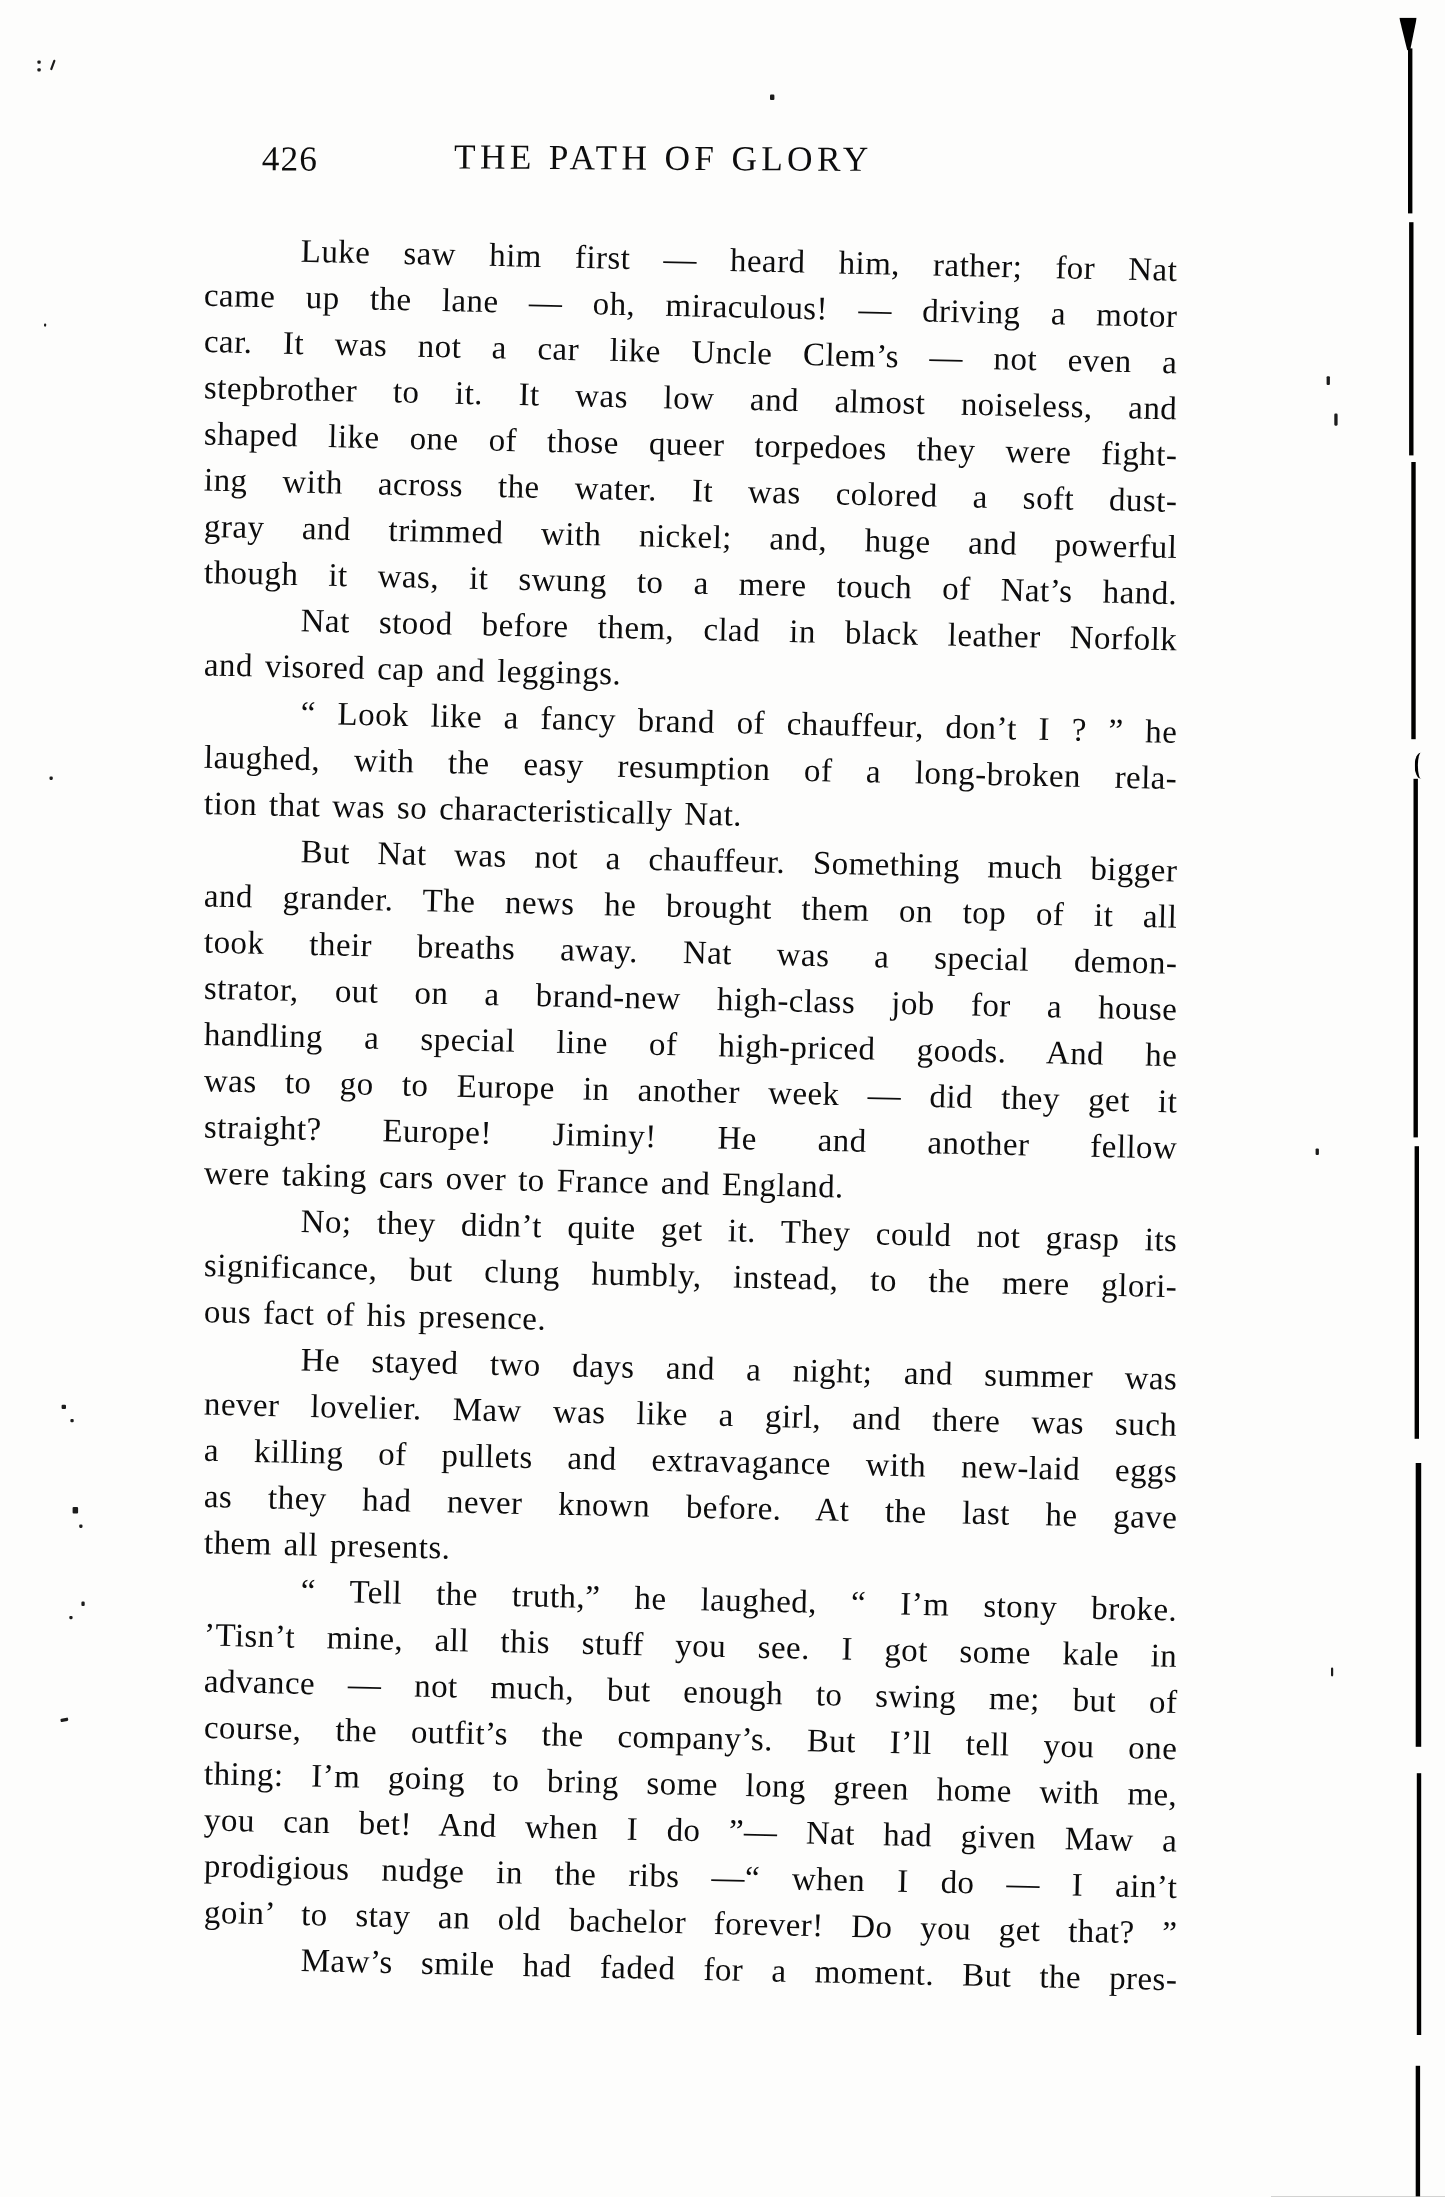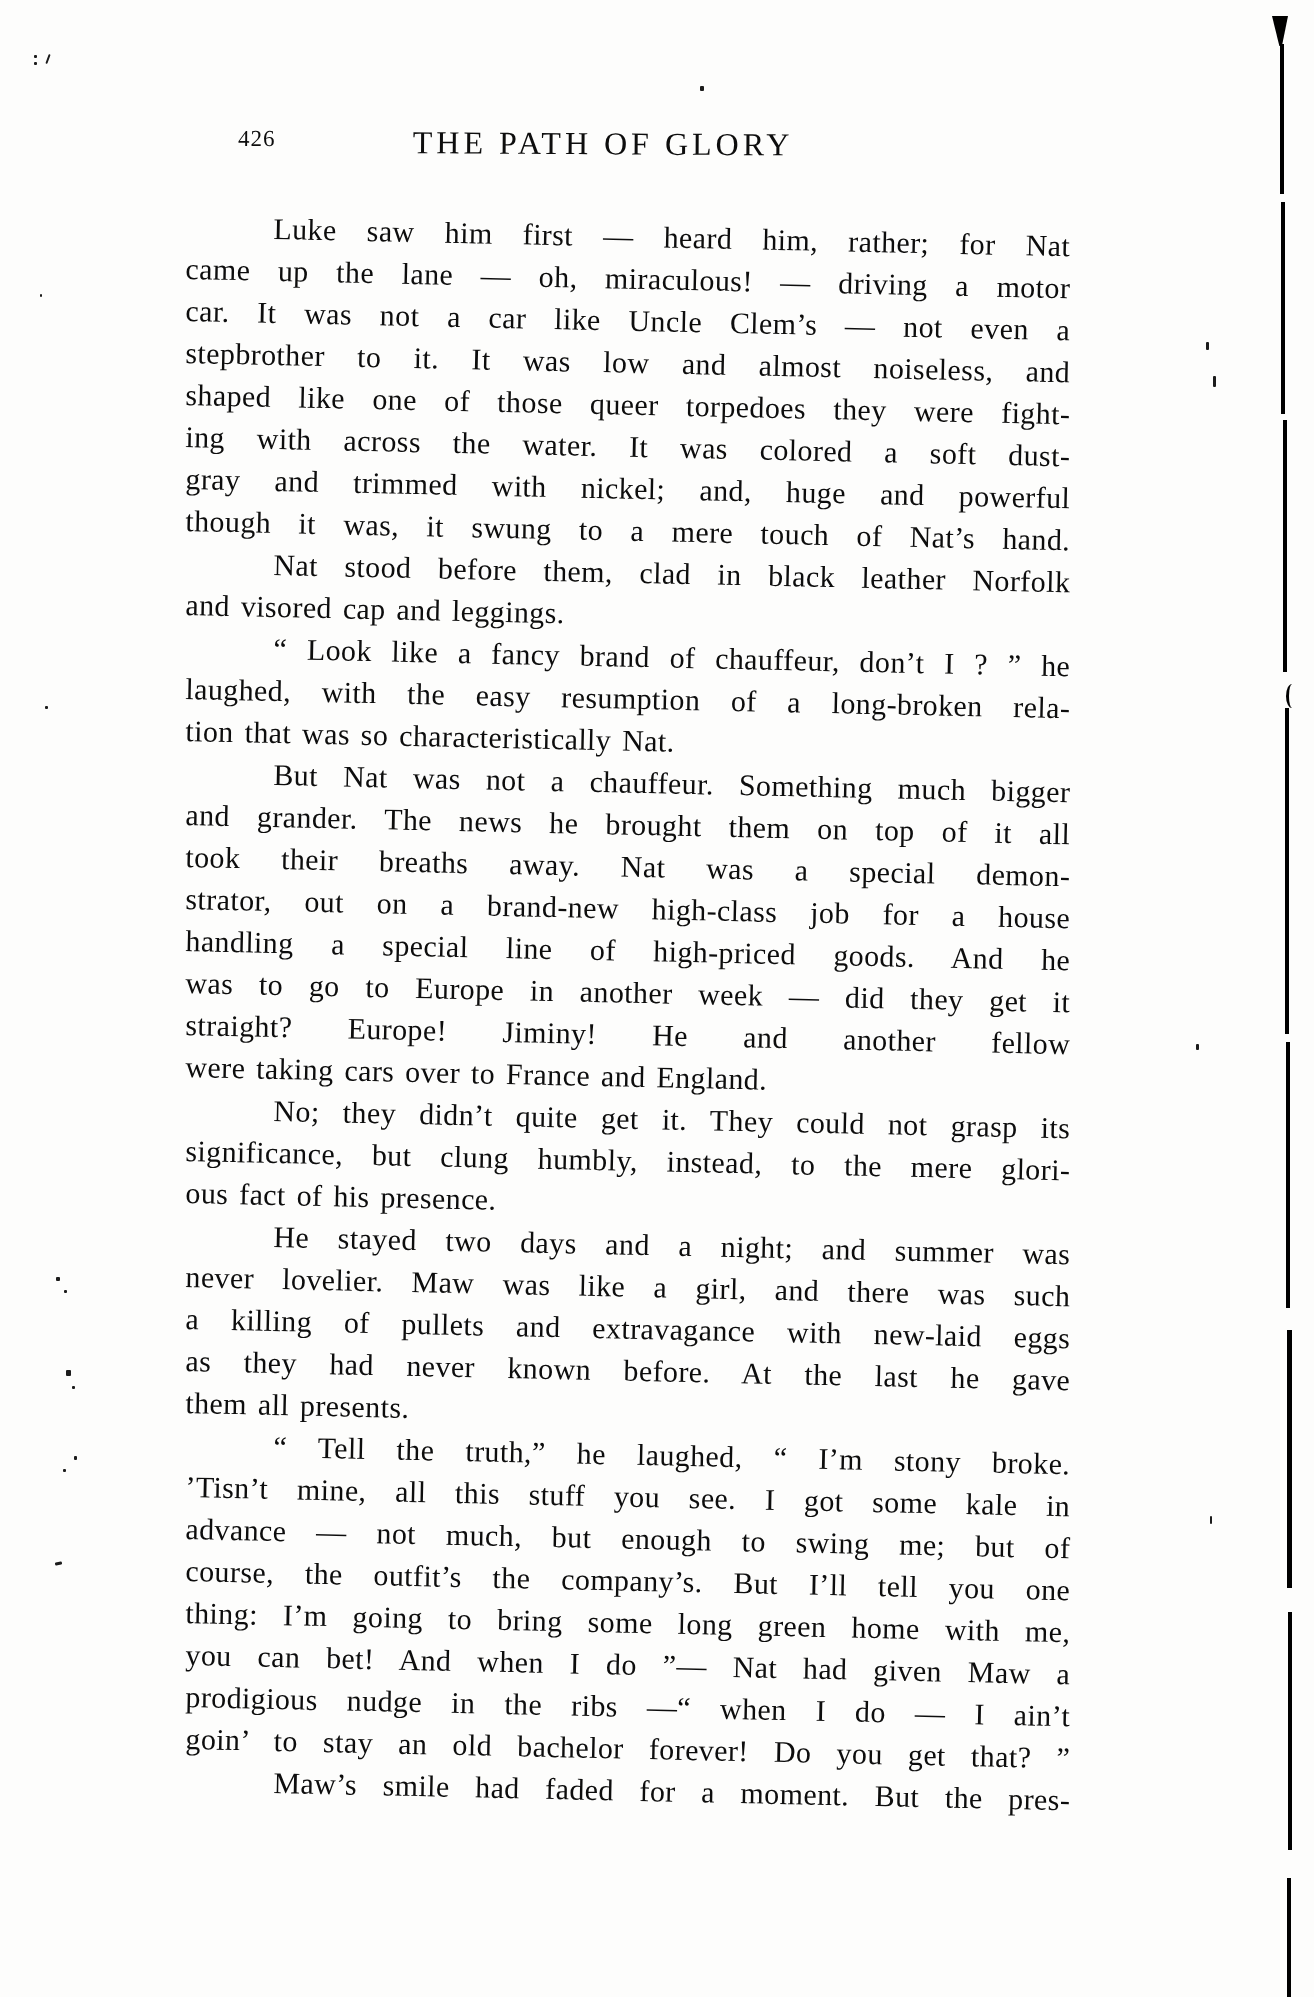--- a/index.html
+++ b/index.html
@@ -8,21 +8,21 @@
     width:1314px;height:1997px;
     margin:0 auto;
     background:#fdfdfc;
     overflow:hidden;
     font-family:"Liberation Serif", serif;
     color:#0d0d0d;
   }
   
   .pagenum{
     position:absolute;left:238px;top:126px;
-    font-size:23px;letter-spacing:1px;
+    font-size:32px;letter-spacing:1px;
     transform:rotate(0.3deg);
   }
   .headtitle{
     position:absolute;left:388px;top:124px;width:430px;
     text-align:center;font-size:32px;letter-spacing:4px;
     transform:rotate(0.35deg);transform-origin:0 100%;
     white-space:nowrap;
   }
   
   .text-body{

